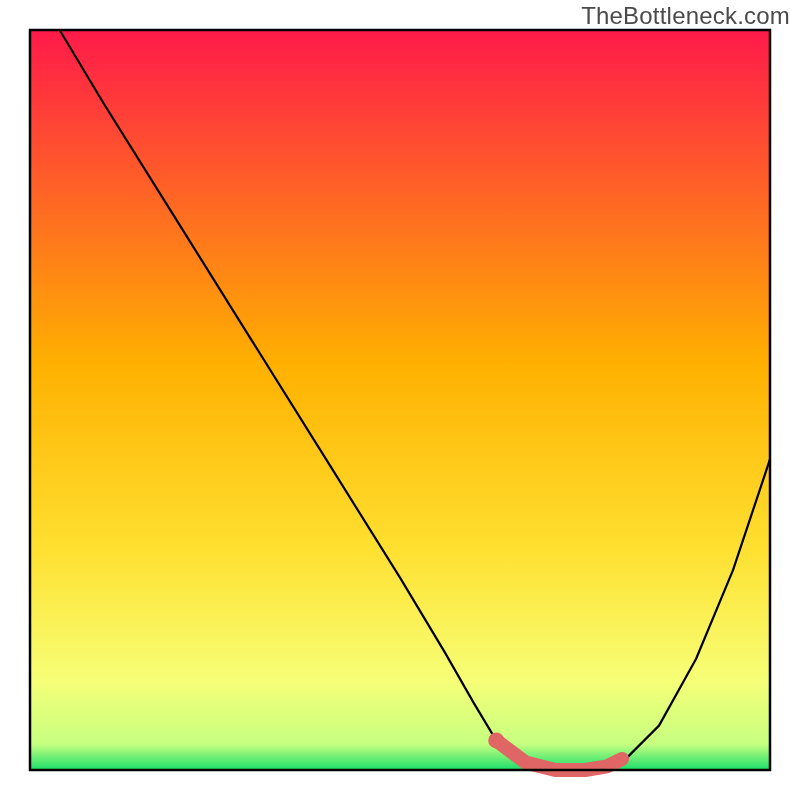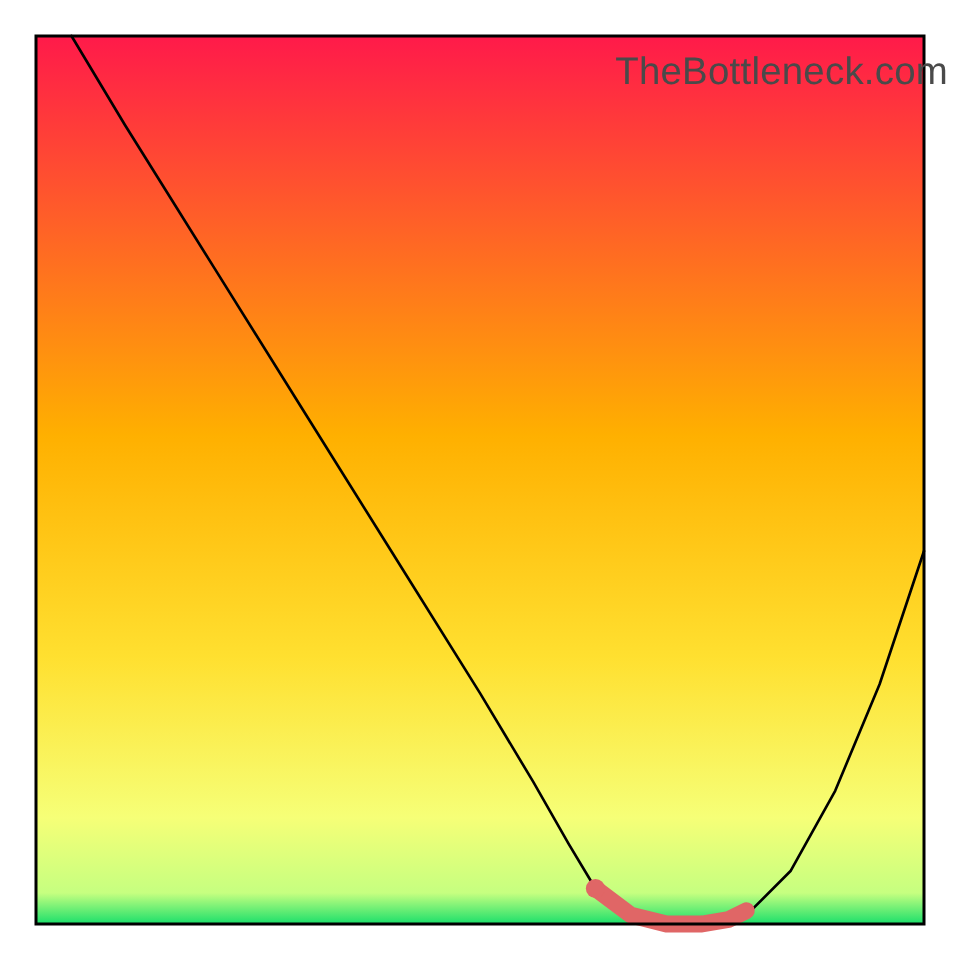--- a/index.html
+++ b/index.html
@@ -13,26 +13,25 @@
   }
   .canvas {
     position: relative;
     width: 800px;
     height: 800px;
   }
   .watermark {
     position: absolute;
     top: 2px;
     right: 10px;
-    font-size: 32px;
+    font-size: 24px;
     font-weight: 400;
     color: #4a4a4a;
     letter-spacing: 0.2px;
     z-index: 10;
-    margin-top: 39px;
   }
   svg.plot {
     position: absolute;
     inset: 0;
     width: 800px;
     height: 800px;
   }
 </style>
 </head>
 <body>

